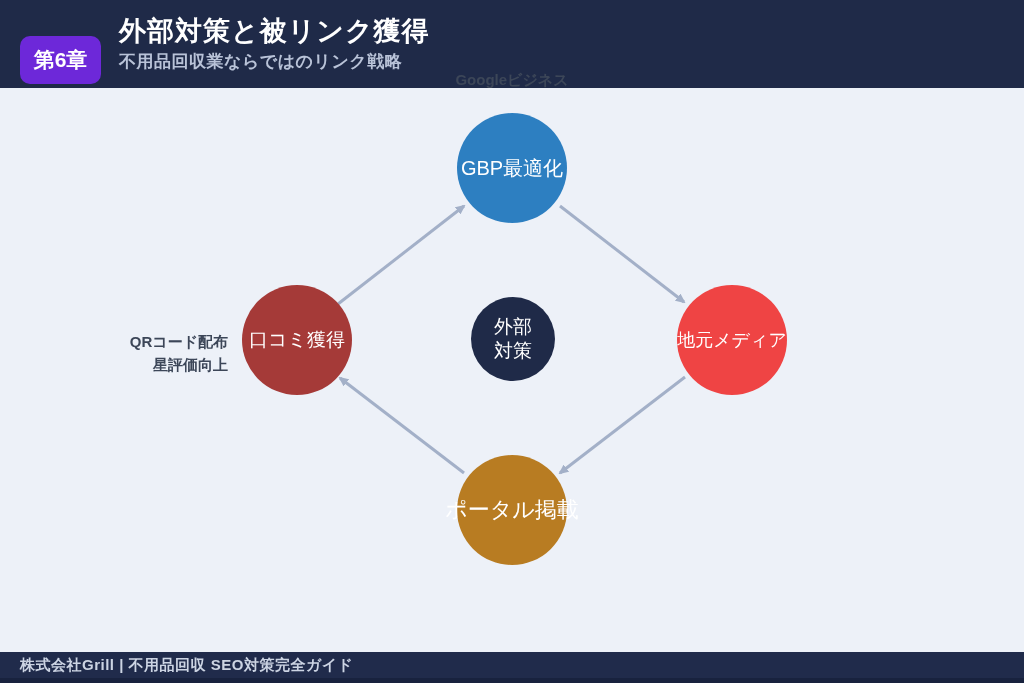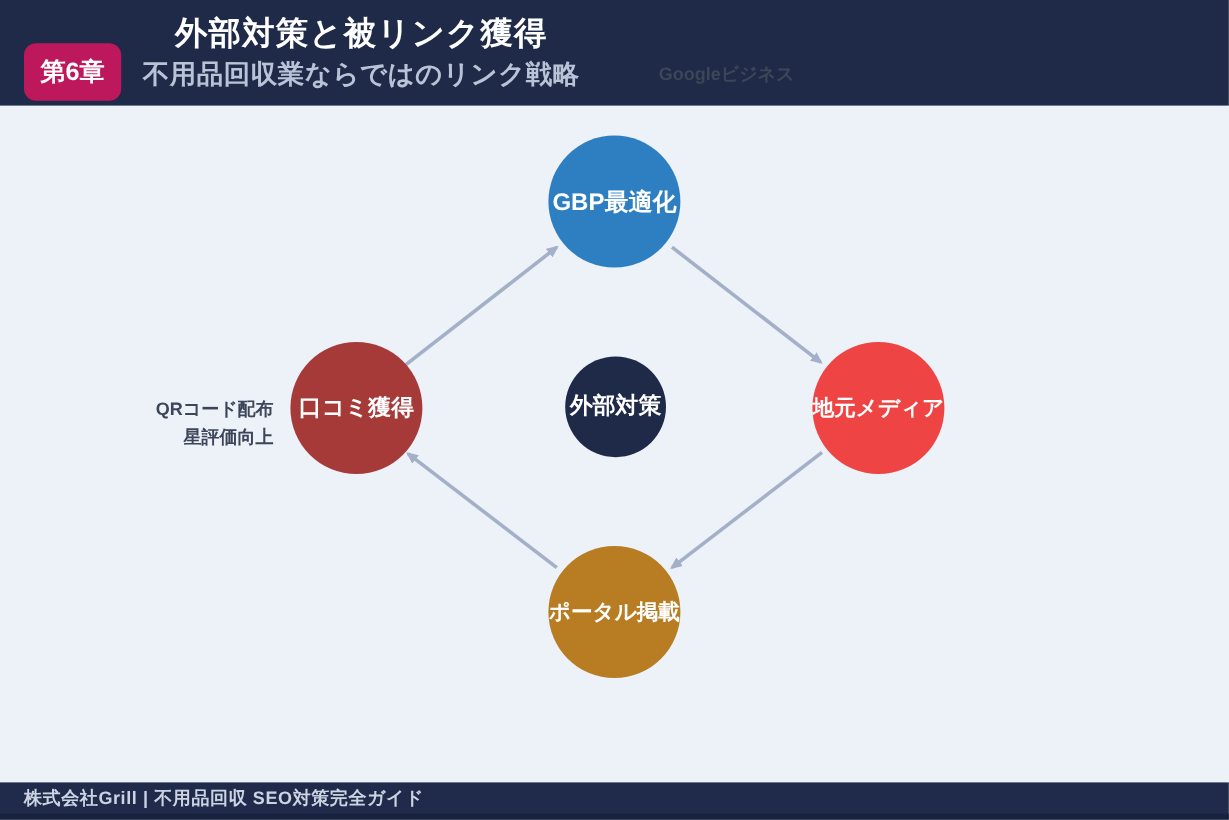--- a/index.html
+++ b/index.html
@@ -19,46 +19,46 @@
     display: flex; align-items: center; padding-left: 20px;
   }
   .badge {
     width: 81px; height: 48px; border-radius: 10px;
     display: flex; align-items: center; justify-content: center;
     color: #ffffff; font-size: 21px; font-weight: 700;
     flex: 0 0 auto;
   }
   .title-block { margin-left: 18px; }
   .title { color: #ffffff; font-size: 27px; font-weight: 700; line-height: 32px; letter-spacing: 1px; text-align: center; }
-  .subtitle { color: #b9c3d8; font-size: 22px; font-weight: 700; margin-top: 3px; letter-spacing: 0.5px; }
+  .subtitle { color: #b9c3d8; font-size: 17px; font-weight: 700; margin-top: 3px; letter-spacing: 0.5px; }
 
   
   .arrows { position: absolute; top: 0; left: 0; z-index: 1; }
 
   
   .node {
     position: absolute; width: 110px; height: 110px; border-radius: 50%;
     display: flex; align-items: center; justify-content: center;
-    color: #ffffff; font-weight: 700; z-index: 5; white-space: nowrap;
+    color: #ffffff; font-weight: 400; z-index: 5; white-space: nowrap;
   }
   .node-top    { left: 457px; top: 113px; font-size: 20px; }
   .node-right  { left: 677px; top: 285px; font-size: 18px; }
-  .node-bottom { left: 457px; top: 455px; font-size: 18px; }
+  .node-bottom { left: 457px; top: 455px; font-size: 22px; }
   .node-left   { left: 242px; top: 285px; font-size: 19px; }
   .node-center {
     left: 471px; top: 297px; width: 84px; height: 84px;
-    flex-direction: row; font-size: 19px; line-height: 24px; z-index: 6;
+    flex-direction: column; font-size: 19px; line-height: 24px; z-index: 6;
   }
 
   
   .note {
     position: absolute; color: #3c4658; font-size: 15px; font-weight: 700;
     line-height: 23px; z-index: 12;
   }
-  .note-top    { left: 362px; top: 52px;  width: 300px; text-align: right; line-height: 21px; }
+  .note-top    { left: 362px; top: 69px;  width: 300px; text-align: center; line-height: 21px; }
   .note-right  { left: 798px; top: 322px; width: 200px; text-align: left; }
   .note-bottom { left: 362px; top: 564px; width: 300px; text-align: center; line-height: 26px; }
   .note-left   { left: 28px;  top: 330px; width: 200px; text-align: right; }
   .note span { display: block; }
 
   
   .footer {
     position: absolute; left: 0; top: 652px; width: 1024px; height: 31px;
     background: #202b4b; z-index: 10;
   }
@@ -84,21 +84,21 @@
     </defs>
     <g stroke="#a3b0c8" stroke-width="3" fill="none">
       <line x1="338" y1="304" x2="464" y2="206" marker-end="url(#ah)"></line>
       <line x1="560" y1="206" x2="684" y2="302" marker-end="url(#ah)"></line>
       <line x1="685" y1="377" x2="560" y2="473" marker-end="url(#ah)"></line>
       <line x1="464" y1="473" x2="340" y2="378" marker-end="url(#ah)"></line>
     </g>
   </svg>
 
   <div class="header" style="background-color: rgb(31, 42, 72);">
-    <div class="badge" style="background-color: #be185d; margin-top: 32px;">第6章</div>
+    <div class="badge" style="background-color: #6d28d9; margin-top: 32px;">第6章</div>
     <div class="title-block">
       <div class="title">外部対策と被リンク獲得</div>
       <div class="subtitle">不用品回収業ならではのリンク戦略</div>
     </div>
   </div>
 
   <div class="node node-top" style="background-color: rgb(45, 127, 193);">GBP最適化</div>
 
   <div class="node node-right" style="background-color: #ef4444;">地元メディア</div>
 

